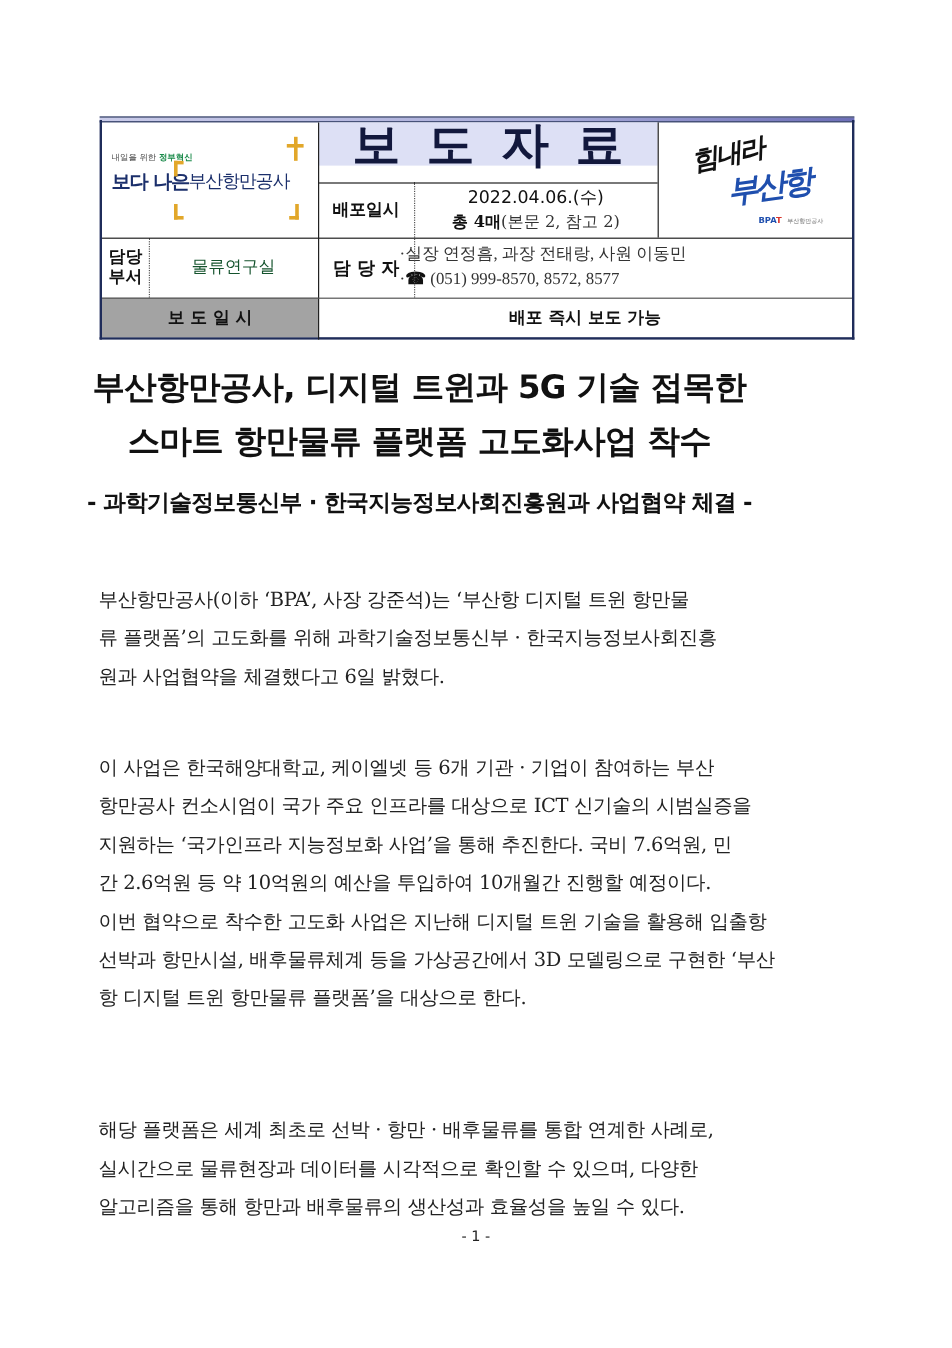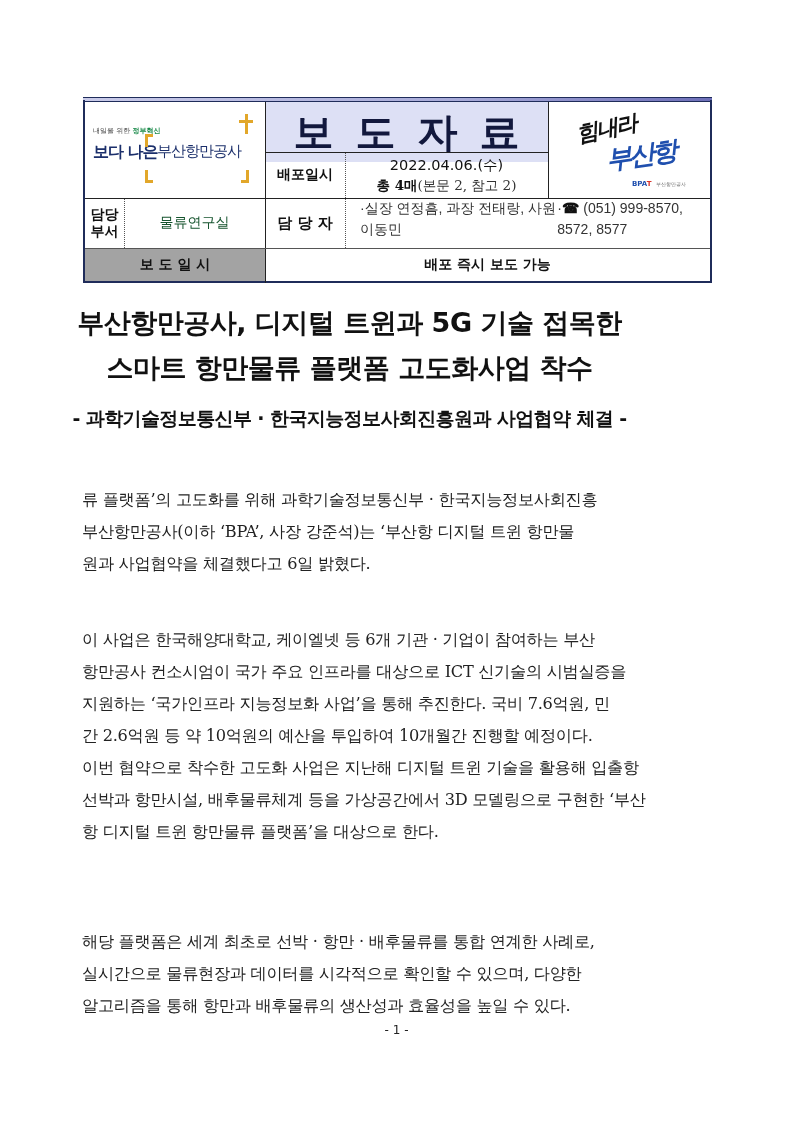--- a/index.html
+++ b/index.html
@@ -69,21 +69,21 @@
   </div>
   <div class="logo-big">보다 나은</div>
   <div class="logo-name">부산항만공사</div>
   <div class="brk" style="left:52px;top:22px;width:5px;height:10px;border-width:3px 0 0 3px;"></div>
   <div class="brk" style="left:52px;top:58px;width:5px;height:10px;border-width:0 0 3px 3px;"></div>
   <div class="brk" style="left:148px;top:58px;width:5px;height:10px;border-width:0 3px 3px 0;"></div>
   <div class="abs" style="left:146px;top:8px;width:14px;height:3px;background:#e2a72a;"></div>
   <div class="abs" style="left:151.5px;top:2px;width:3px;height:20px;background:#e2a72a;"></div>
 </div>
 
-<div class="cell title-cell" style="left:265px;top:102px;width:283px;height:60px;">
+<div class="cell title-cell" style="left:265px;top:102px;width:283px;height:36px;">
   <span style="padding-left:22px;">보도자료</span>
 </div>
 
 <div class="cell label-b" style="left:265px;top:152px;width:80px;height:46px;">
   <span>배포일시</span>
 </div>
 <div class="cell" style="left:345px;top:152px;width:203px;height:46px;flex-direction:column;line-height:20px;">
   <span style="font-family:'DejaVu Sans',sans-serif;font-size:14.5px;color:#111;">2022.04.06.(수)</span>
   <span style="font-size:13.5px;">
     <b style="font-family:'DejaVu Serif',serif;">총 4매</b><span style="color:#333;">(본문 2, 참고 2)</span>
@@ -99,21 +99,21 @@
 
 <div class="cell label-b" style="left:85px;top:198px;width:39px;height:50px;font-size:14px;line-height:17px;text-align:center;">
   <span style="width:30px;word-break:break-all;">담당부서</span>
 </div>
 <div class="cell serif-val" style="left:124px;top:198px;width:141px;height:50px;color:#14532d;align-items:center;">
   <span>물류연구실</span>
 </div>
 <div class="cell label-b" style="left:265px;top:198px;width:80px;height:50px;font-size:15px;">
   <span>담 당 자</span>
 </div>
-<div class="cell" style="left:360px;top:198px;width:360px;height:50px;flex-direction:row;align-items:flex-start;line-height:21px;font-family:Liberation Sans, sans-serif;font-size:14px;color:#333;">
+<div class="cell" style="left:333px;top:198px;width:360px;height:50px;flex-direction:column;align-items:flex-start;line-height:21px;font-family:Liberation Serif, serif;font-size:14px;color:#333;">
   <span>·실장 연정흠, 과장 전태랑, 사원 이동민</span>
   <span>·<span style="color:#111;font-weight:bold;">☎</span> <span>(051) 999-8570, 8572, 8577</span></span>
 </div>
 
 <div class="cell label-b gray-cell" style="left:85px;top:248px;width:180px;height:33px;font-size:14px;">
   <span>보 도 일 시</span>
 </div>
 <div class="cell label-b" style="left:265px;top:248px;width:445px;height:33px;font-size:14px;">
   <span>배포 즉시 보도 가능</span>
 </div>
@@ -124,22 +124,22 @@
 <div class="vl dot" style="left:124px;top:198px;height:50px;"></div>
 <div class="hl" style="left:265px;top:152px;width:283px;"></div>
 <div class="hl" style="left:85px;top:198px;width:625px;"></div>
 <div class="hl" style="left:85px;top:248px;width:625px;border-top-color:#555;"></div>
 
 <div class="headline h1">부산항만공사, 디지털 트윈과 5G 기술 접목한</div>
 <div class="headline h2">스마트 항만물류 플랫폼 고도화사업 착수</div>
 <div class="headline sub">- 과학기술정보통신부 · 한국지능정보사회진흥원과 사업협약 체결 -</div>
 
 <div class="para p1">
+  <span class="ln"> 부산항만공사(이하 ‘BPA’, 사장 강준석)는 ‘부산항 디지털 트윈 항만물</span>
   <span class="ln">류 플랫폼’의 고도화를 위해 과학기술정보통신부 · 한국지능정보사회진흥</span>
-  <span class="ln"> 부산항만공사(이하 ‘BPA’, 사장 강준석)는 ‘부산항 디지털 트윈 항만물</span>
   <span class="ln">원과 사업협약을 체결했다고 6일 밝혔다.</span>
 </div>
 <div class="para p2">
   <span class="ln"> 이 사업은 한국해양대학교, 케이엘넷 등 6개 기관 · 기업이 참여하는 부산</span>
   <span class="ln">항만공사 컨소시엄이 국가 주요 인프라를 대상으로 ICT 신기술의 시범실증을</span>
   <span class="ln">지원하는 ‘국가인프라 지능정보화 사업’을 통해 추진한다. 국비 7.6억원, 민</span>
   <span class="ln">간 2.6억원 등 약 10억원의 예산을 투입하여 10개월간 진행할 예정이다.</span>
 </div>
 <div class="para p3">
   <span class="ln"> 이번 협약으로 착수한 고도화 사업은 지난해 디지털 트윈 기술을 활용해 입출항</span>

